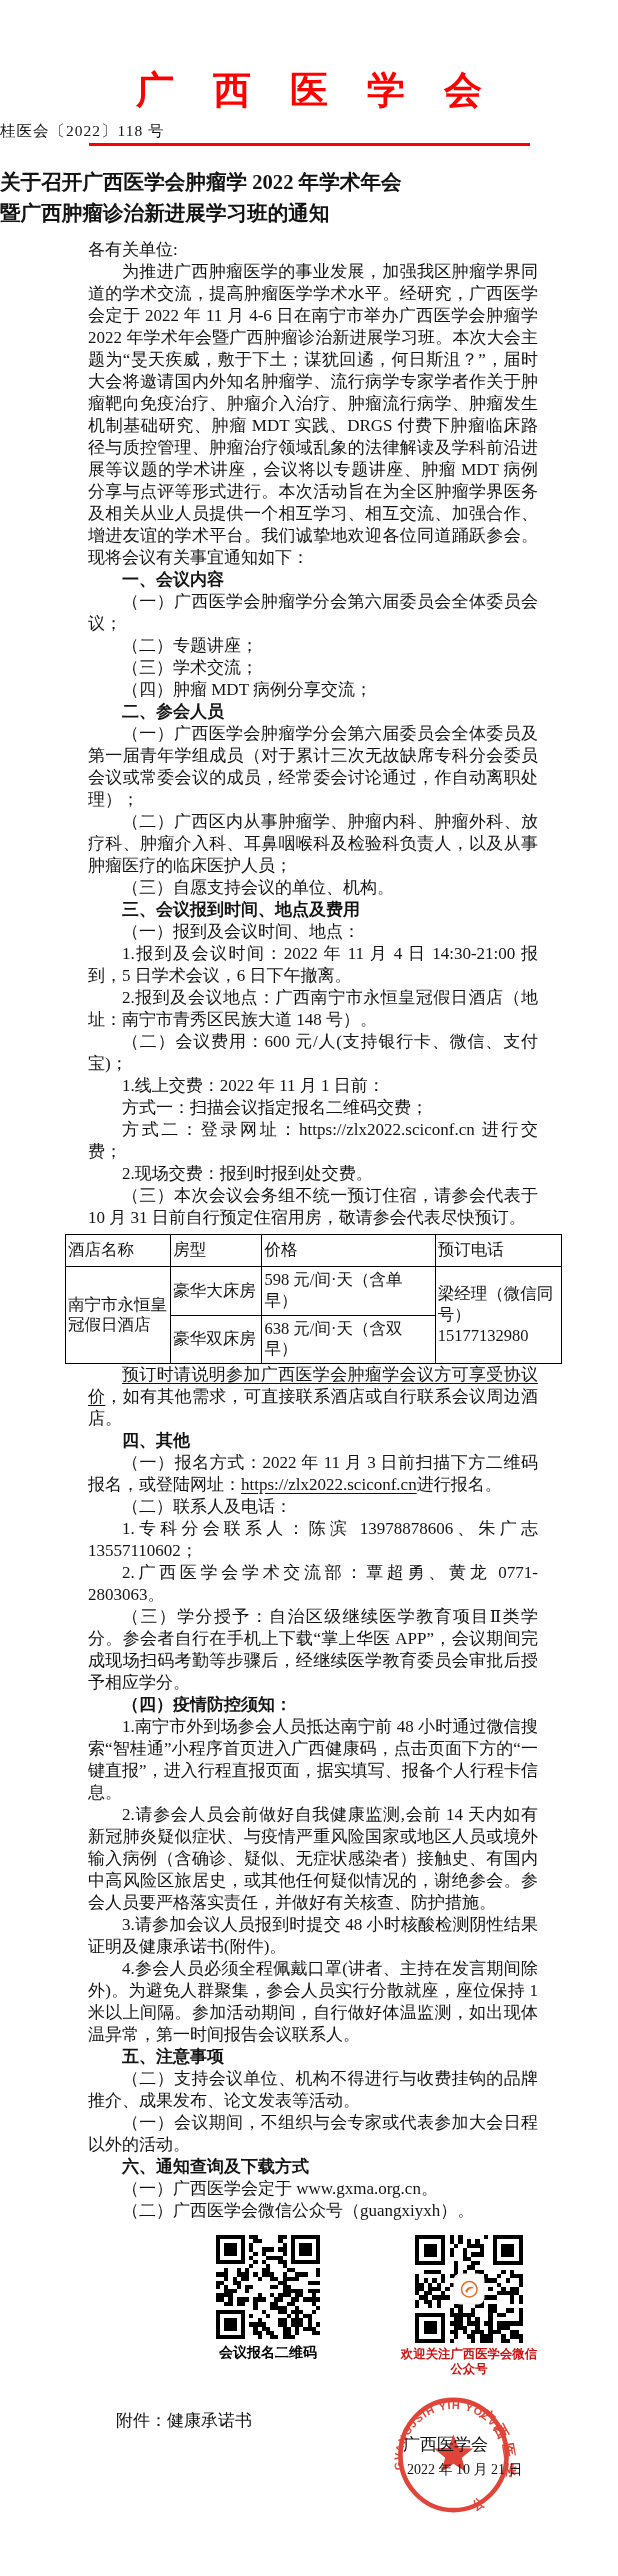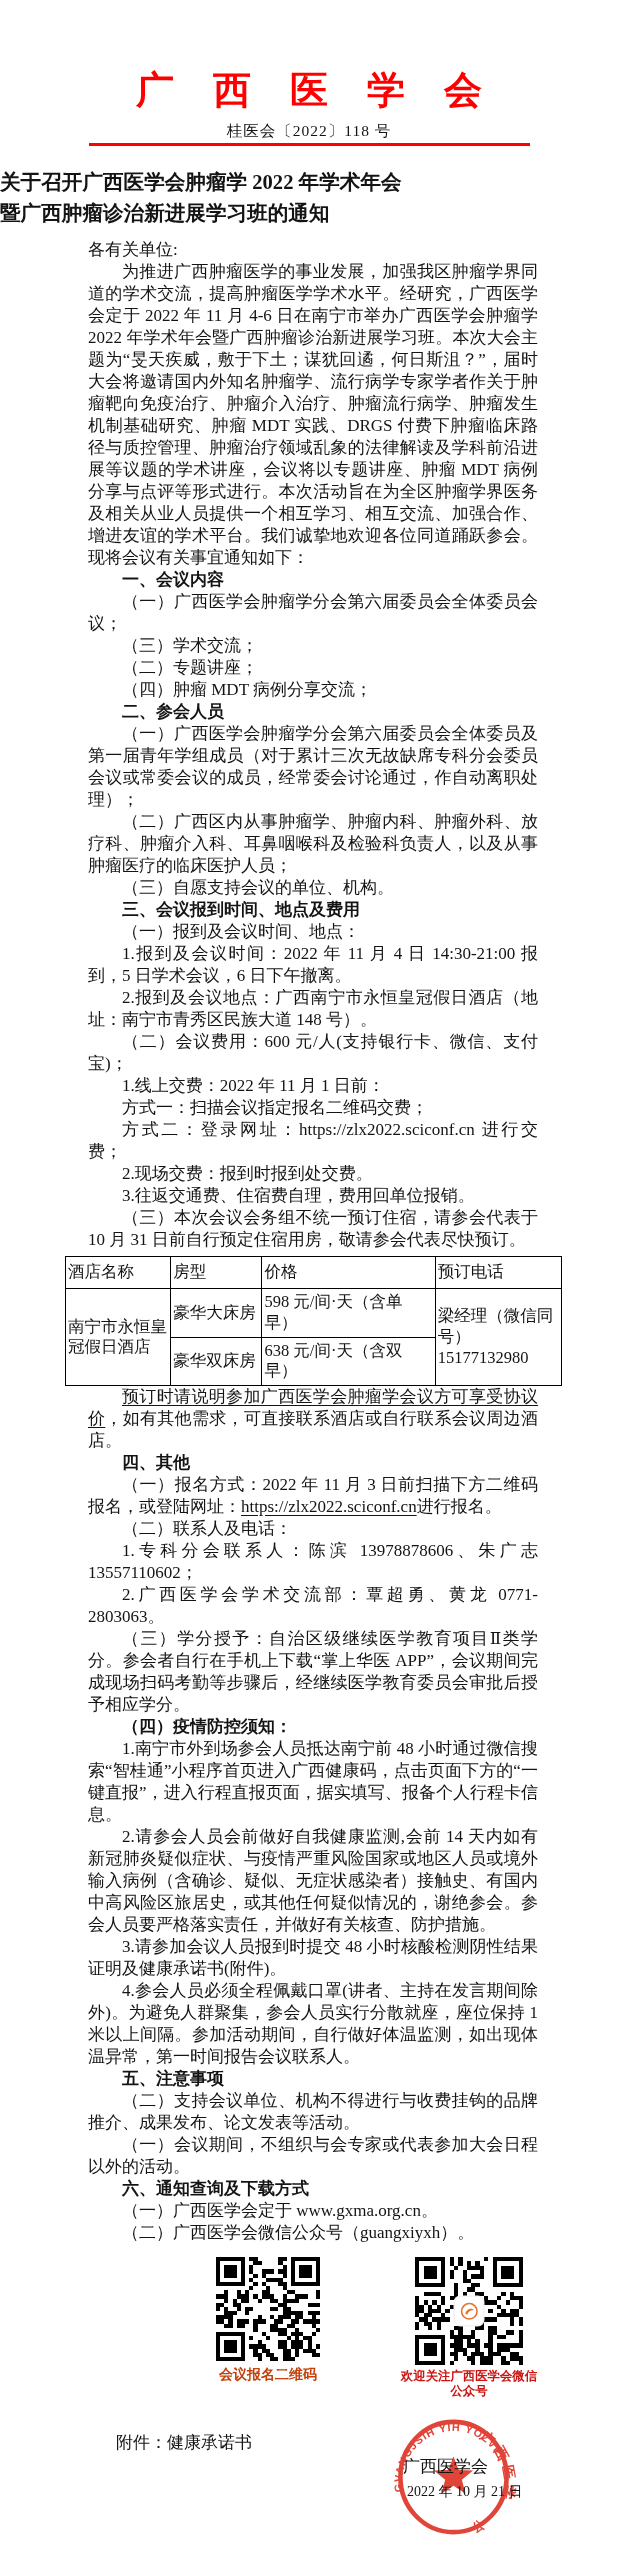--- a/index.html
+++ b/index.html
@@ -1,21 +1,21 @@
 <!DOCTYPE html>
 <html style="font-size:8.2px"><head>
 <meta charset="utf-8">
 <style>
   html,body{margin:0;padding:0;background:#ffffff;}
   .page{position:relative;width:618px;height:2943px;background:#fff;overflow:hidden;
         font-family:"Liberation Serif","DejaVu Serif",serif;color:#141414;}
   
   .org-title{margin:70px 0 0;text-align:center;color:#fe0000;font-size:38px;font-weight:bold;
              letter-spacing:39px;padding-left:39px;line-height:40px;white-space:nowrap;}
-  .doc-number{margin-top:12.4px;text-align:center;font-size:15.5px;line-height:18.5px;letter-spacing:1px;}
+  .doc-number{margin-top:12.4px;font-size:15.5px;line-height:18.5px;letter-spacing:1px;}
   .red-line{width:441px;height:3.1px;background:#fe0000;margin:2.1px auto 0;}
   .doc-title{margin-top:20.6px;text-align:left;font-size:20.6px;font-weight:bold;line-height:31px;}
   
   .notice{padding:10.3px 80px 0 88px;font-size:17px;line-height:22px;text-align:justify;}
   .notice p{margin:0;text-indent:34px;}
   .notice p.no-indent{text-indent:0;}
   .b{font-weight:normal;}
   .u{text-decoration:underline;text-underline-offset:3.1px;}
   .hd{font-weight:bold;}
   
@@ -27,21 +27,21 @@
   
   .qr-row{display:flex;align-items:flex-start;margin:13.4px 0 0 128px;}
   .qr-block{text-align:center;}
   .qr-block.right{margin-left:80px;}
   .qr-box{width:104px;height:104px;position:relative;margin:0 auto;background:#fff;}
   .qr-box.small{width:108px;height:108px;}
   .qr-logo{position:absolute;left:0;right:0;top:0;bottom:0;margin:auto;width:28px;height:28px;
            background:#fff;border-radius:5.2px;box-shadow:0 0 0 1.5px #f3f3f3;
            display:flex;align-items:center;justify-content:center;}
   .qr-caption-left{margin-top:4.1px;font-family:"Liberation Sans","DejaVu Sans",sans-serif;
-                   font-weight:bold;color:#c2410c;font-size:14px;line-height:17.5px;}
+                   font-weight:bold;color:#000000;font-size:14px;line-height:17.5px;}
   .qr-caption-right{margin-top:3.1px;font-weight:bold;color:#cc1512;font-size:12.4px;line-height:15.5px;}
   
   .seal-area{position:relative;height:149px;}
   .attach-ref{position:absolute;left:28px;top:32px;font-size:17px;}
   .sign-org{position:absolute;top:56px;right:50px;font-size:17px;z-index:3;}
   .sign-date{position:absolute;top:81px;right:15.5px;font-size:14px;z-index:3;}
   .seal-svg{position:absolute;left:301px;top:11.3px;width:129px;height:132px;opacity:.88;z-index:2;}
 </style>
 </head>
 <body>
@@ -54,37 +54,36 @@
   <div class="doc-title">
     <div>关于召开广西医学会肿瘤学 2022 年学术年会</div>
     <div>暨广西肿瘤诊治新进展学习班的通知</div>
   </div>
 
   <div class="notice">
     <p class="no-indent b">各有关单位:</p>
     <p>为推进广西肿瘤医学的事业发展，加强我区肿瘤学界同道的学术交流，提高肿瘤医学学术水平。经研究，广西医学会定于 2022 年 11 月 4-6 日在南宁市举办广西医学会肿瘤学 2022 年学术年会暨广西肿瘤诊治新进展学习班。本次大会主题为“旻天疾威，敷于下土；谋犹回遹，何日斯沮？”，届时大会将邀请国内外知名肿瘤学、流行病学专家学者作关于肿瘤靶向免疫治疗、肿瘤介入治疗、肿瘤流行病学、肿瘤发生机制基础研究、肿瘤 MDT 实践、DRGS 付费下肿瘤临床路径与质控管理、肿瘤治疗领域乱象的法律解读及学科前沿进展等议题的学术讲座，会议将以专题讲座、肿瘤 MDT 病例分享与点评等形式进行。本次活动旨在为全区肿瘤学界医务及相关从业人员提供一个相互学习、相互交流、加强合作、增进友谊的学术平台。我们诚挚地欢迎各位同道踊跃参会。现将会议有关事宜通知如下：</p>
     <p class="hd">一、会议内容</p>
     <p>（一）广西医学会肿瘤学分会第六届委员会全体委员会议；</p>
+    <p>（二）专题讲座；</p>
     <p>（三）学术交流；</p>
-    <p>（二）专题讲座；</p>
     <p>（四）肿瘤 MDT 病例分享交流；</p>
     <p class="hd">二、参会人员</p>
     <p><span>（一）广西医学会肿瘤学分会第六届委员会全体委员及第一届青年学组成员</span><span class="b">（对于累计三次无故缺席专科分会委员会议或常委会议的成员，经常委会讨论通过，作自动离职处理）</span><span>；</span></p>
     <p>（二）广西区内从事肿瘤学、肿瘤内科、肿瘤外科、放疗科、肿瘤介入科、耳鼻咽喉科及检验科负责人，以及从事肿瘤医疗的临床医护人员；</p>
     <p>（三）自愿支持会议的单位、机构。</p>
     <p class="hd">三、会议报到时间、地点及费用</p>
     <p>（一）报到及会议时间、地点：</p>
     <p>1.报到及会议时间：2022 年 11 月 4 日 14:30-21:00 报到，5 日学术会议，6 日下午撤离。</p>
     <p>2.报到及会议地点：广西南宁市永恒皇冠假日酒店（地址：南宁市青秀区民族大道 148 号）。</p>
     <p>（二）会议费用：600 元/人(支持银行卡、微信、支付宝)；</p>
     <p>1.线上交费：2022 年 11 月 1 日前：</p>
     <p>方式一：扫描会议指定报名二维码交费；</p>
     <p>方式二：登录网址：https://zlx2022.sciconf.cn 进行交费；</p>
     <p>2.现场交费：报到时报到处交费。</p>
-    <p>3.往返交通费、住宿费自理，费用回单位报销。</p>
     <p><span class="b">（三）本次会议会务组不统一预订住宿，</span><span>请参会代表于 10 月 31 日前</span><span class="b">自行预定</span><span>住宿用房，敬请参会代表尽快预订。</span></p>
 
     <table class="hotel-table">
       <tbody>
           <tr>
         <th style="width:100px">酒店名称</th>
         <th style="width:86px">房型</th>
         <th style="width:168px">价格</th>
         <th>预订电话</th>
       </tr>

